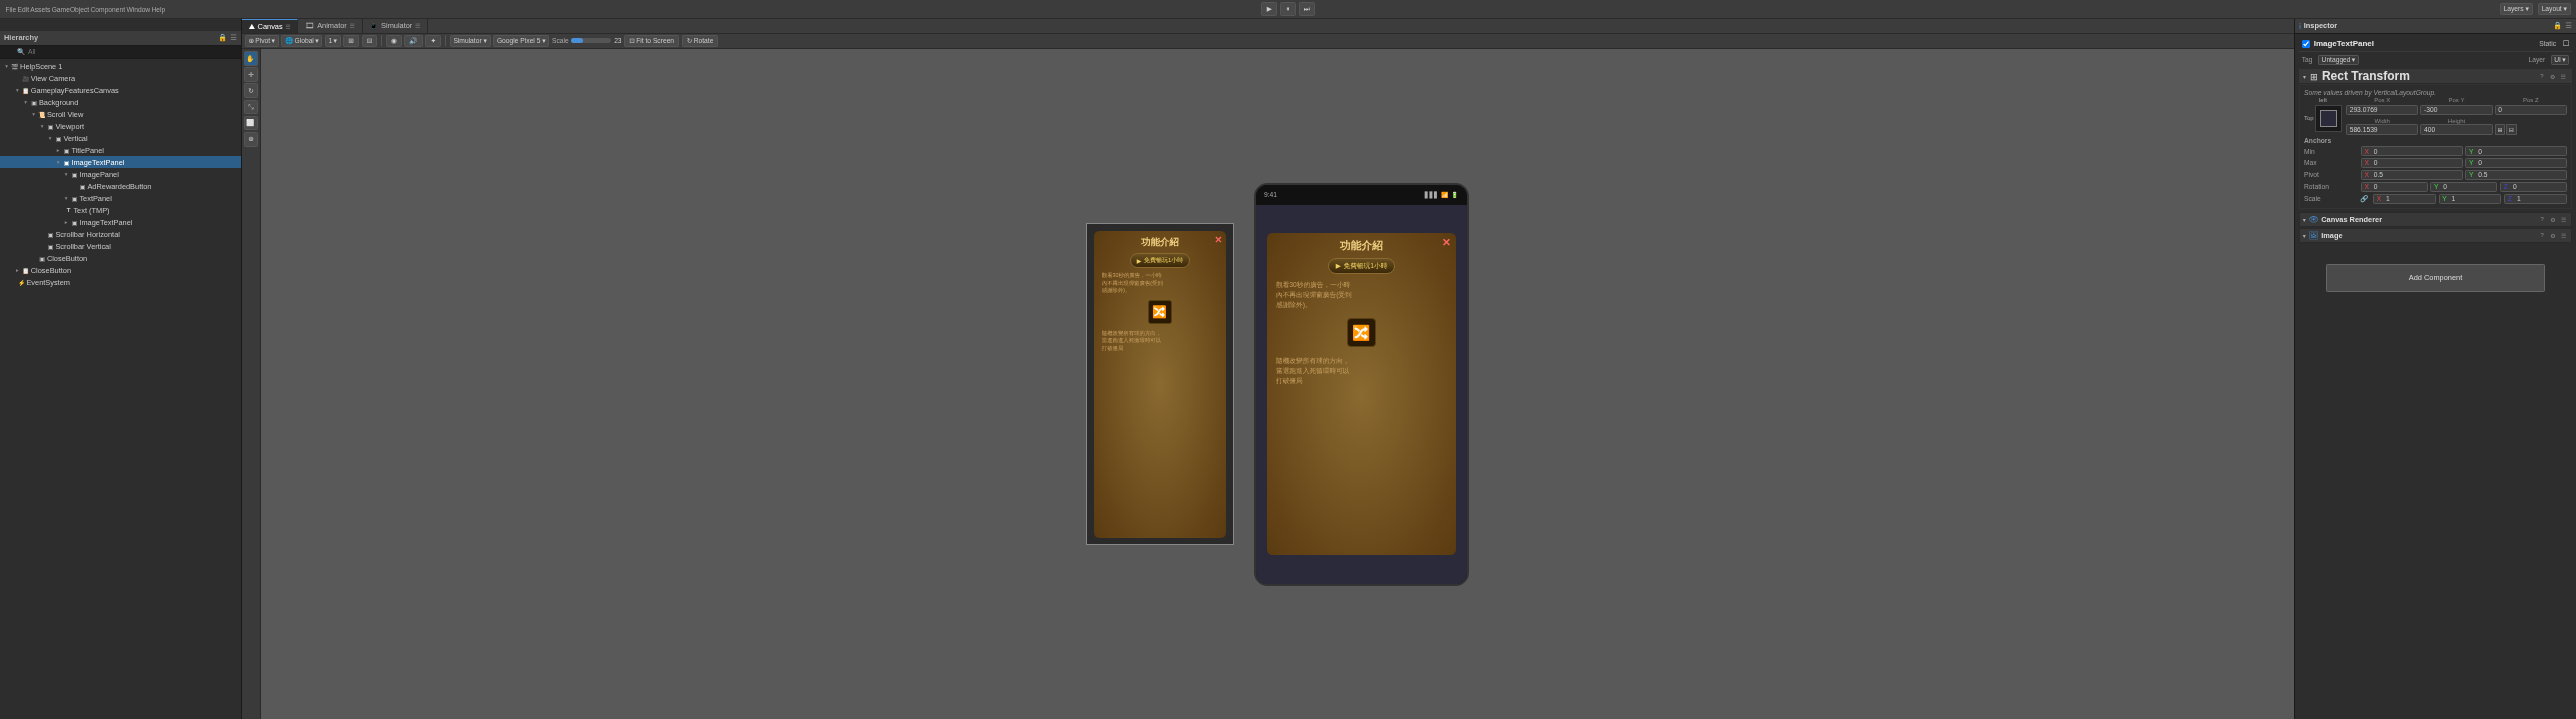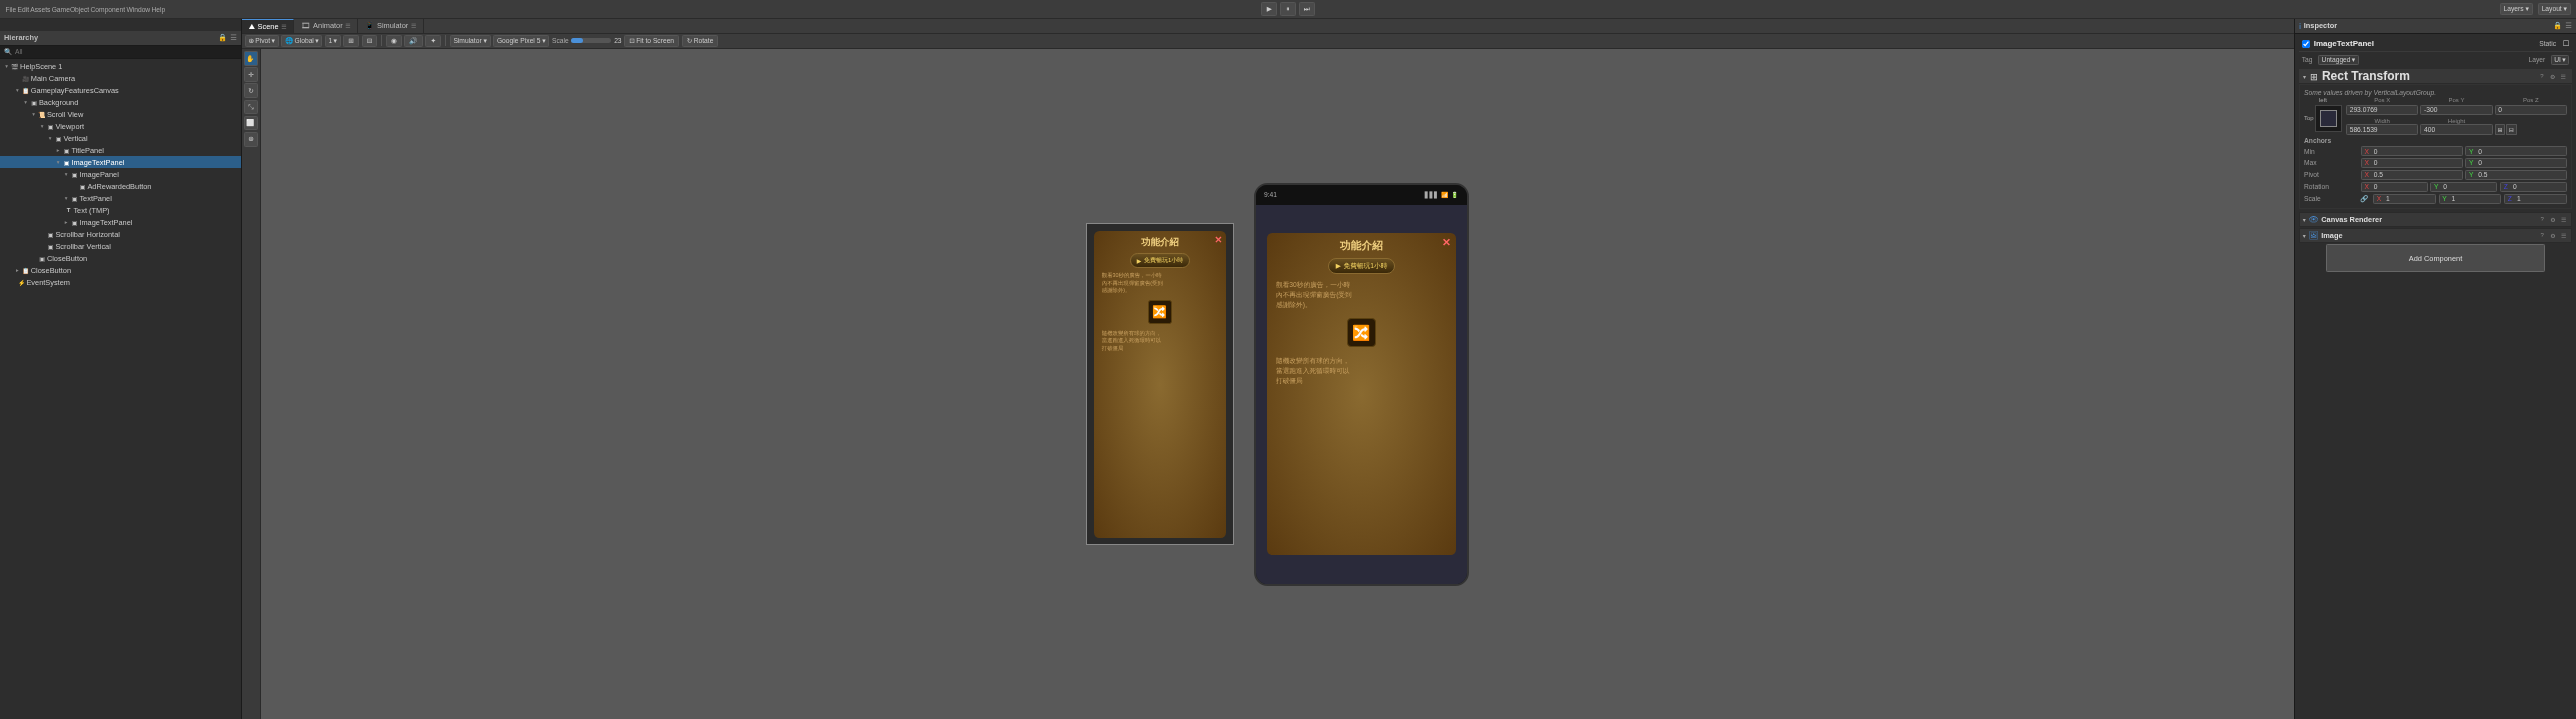--- a/index.html
+++ b/index.html
@@ -55,21 +55,21 @@
       display: flex;
       gap: 2.7px;
     }
 
     .search-bar {
       display: flex;
       align-items: center;
       background: #1e1e1e;
       border-bottom: 0.7px solid #1a1a1a;
       height: 13.4px;
-      padding: 0 4px;
+      padding: 0 17px;
       gap: 2.7px;
     }
 
     .search-input {
       background: transparent;
       border: none;
       color: #bbb;
       font-size: 6.7px;
       outline: none;
       width: 100%;
@@ -257,21 +257,21 @@
       display: flex;
       align-items: center;
       justify-content: center;
       background: #4a4a4a;
       border: 0.7px solid #666;
       color: #ddd;
       font-size: 7.4px;
       padding: 13px 8px;
       cursor: pointer;
       border-radius: 1.3px;
-      margin: 1px auto;
+      margin: 21px auto;
       width: 80%;
       height: 20px;
     }
 
     
     .scene-view-area {
       position: relative;
       display: flex;
       gap: 20px;
       align-items: center;
@@ -609,21 +609,21 @@
 
       <div class="tree-item" style="padding-left:2.7px;">
         <span class="tree-arrow expanded"></span>
         <span class="tree-icon">🎬</span>
         <span class="tree-label">HelpScene 1</span>
       </div>
 
       <div class="tree-item" style="padding-left:13.4px;">
         <span class="tree-arrow leaf"></span>
         <span class="tree-icon">🎥</span>
-        <span class="tree-label">Main Camera</span>
+        <span class="tree-label">View Camera</span>
       </div>
 
       <div class="tree-item" style="padding-left:13.4px;">
         <span class="tree-arrow expanded"></span>
         <span class="tree-icon">📋</span>
         <span class="tree-label">GameplayFeaturesCanvas</span>
       </div>
 
       <div class="tree-item" style="padding-left:21.5px;">
         <span class="tree-arrow expanded"></span>
@@ -721,21 +721,21 @@
         <span class="tree-label">EventSystem</span>
       </div>
     </div>
   </div>
 
   <div style="flex:1;display:flex;flex-direction:column;overflow:hidden;">
 
     <div class="tab-bar">
       <div class="tab active">
         <span>⛰</span>
-        <span>Scene</span>
+        <span>Canvas</span>
         <span style="font-size:6px;color:#888;">☰</span>
       </div>
       <div class="tab">
         <span>🎞</span>
         <span>Animator</span>
         <span style="font-size:6px;color:#888;">☰</span>
       </div>
       <div class="tab">
         <span>📱</span>
         <span>Simulator</span>

